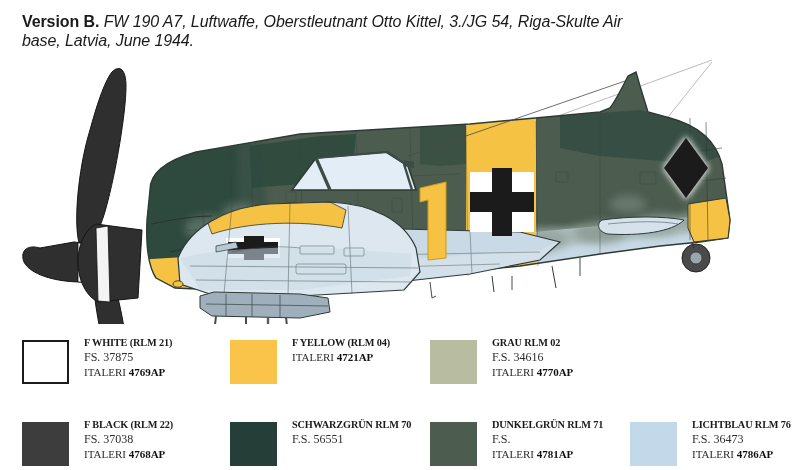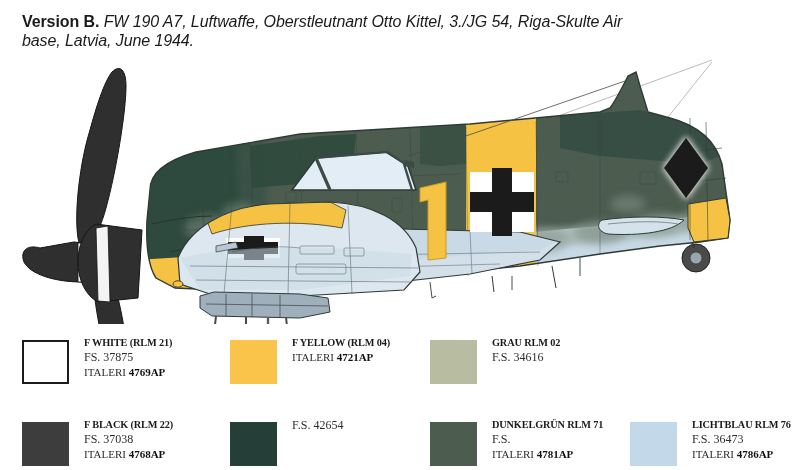--- a/index.html
+++ b/index.html
@@ -418,40 +418,42 @@
         <div class="legend-name">F YELLOW (RLM 04)</div>
         <div class="legend-italeri"><span>ITALERI </span><span class="code">4721AP</span></div>
       </div>
     </div>
 
     <div class="legend-item c2">
       <div class="swatch" style="background:#B8BCA0"></div>
       <div class="legend-text">
         <div class="legend-name">GRAU RLM 02</div>
         <div class="legend-fs">F.S. 34616</div>
+        <div class="legend-italeri"><span>ITALERI </span><span class="code">4770AP</span></div>
       </div>
     </div>
 
   </div>
 
   <div class="legend-row r1">
 
     <div class="legend-item c0">
       <div class="swatch" style="background:#3D3D3D"></div>
       <div class="legend-text">
         <div class="legend-name">F BLACK (RLM 22)</div>
         <div class="legend-fs">FS. 37038</div>
         <div class="legend-italeri"><span>ITALERI </span><span class="code">4768AP</span></div>
       </div>
     </div>
 
     <div class="legend-item c1">
       <div class="swatch" style="background:#253F38"></div>
       <div class="legend-text">
-        <div class="legend-fs">F.S. 42654</div>
+        <div class="legend-name">SCHWARZGRÜN RLM 70</div>
+        <div class="legend-fs">F.S. 56551</div>
       </div>
     </div>
 
     <div class="legend-item c2">
       <div class="swatch" style="background:#4C5C4F"></div>
       <div class="legend-text">
         <div class="legend-name">DUNKELGRÜN RLM 71</div>
         <div class="legend-fs">F.S.</div>
         <div class="legend-italeri"><span>ITALERI </span><span class="code">4781AP</span></div>
       </div>

